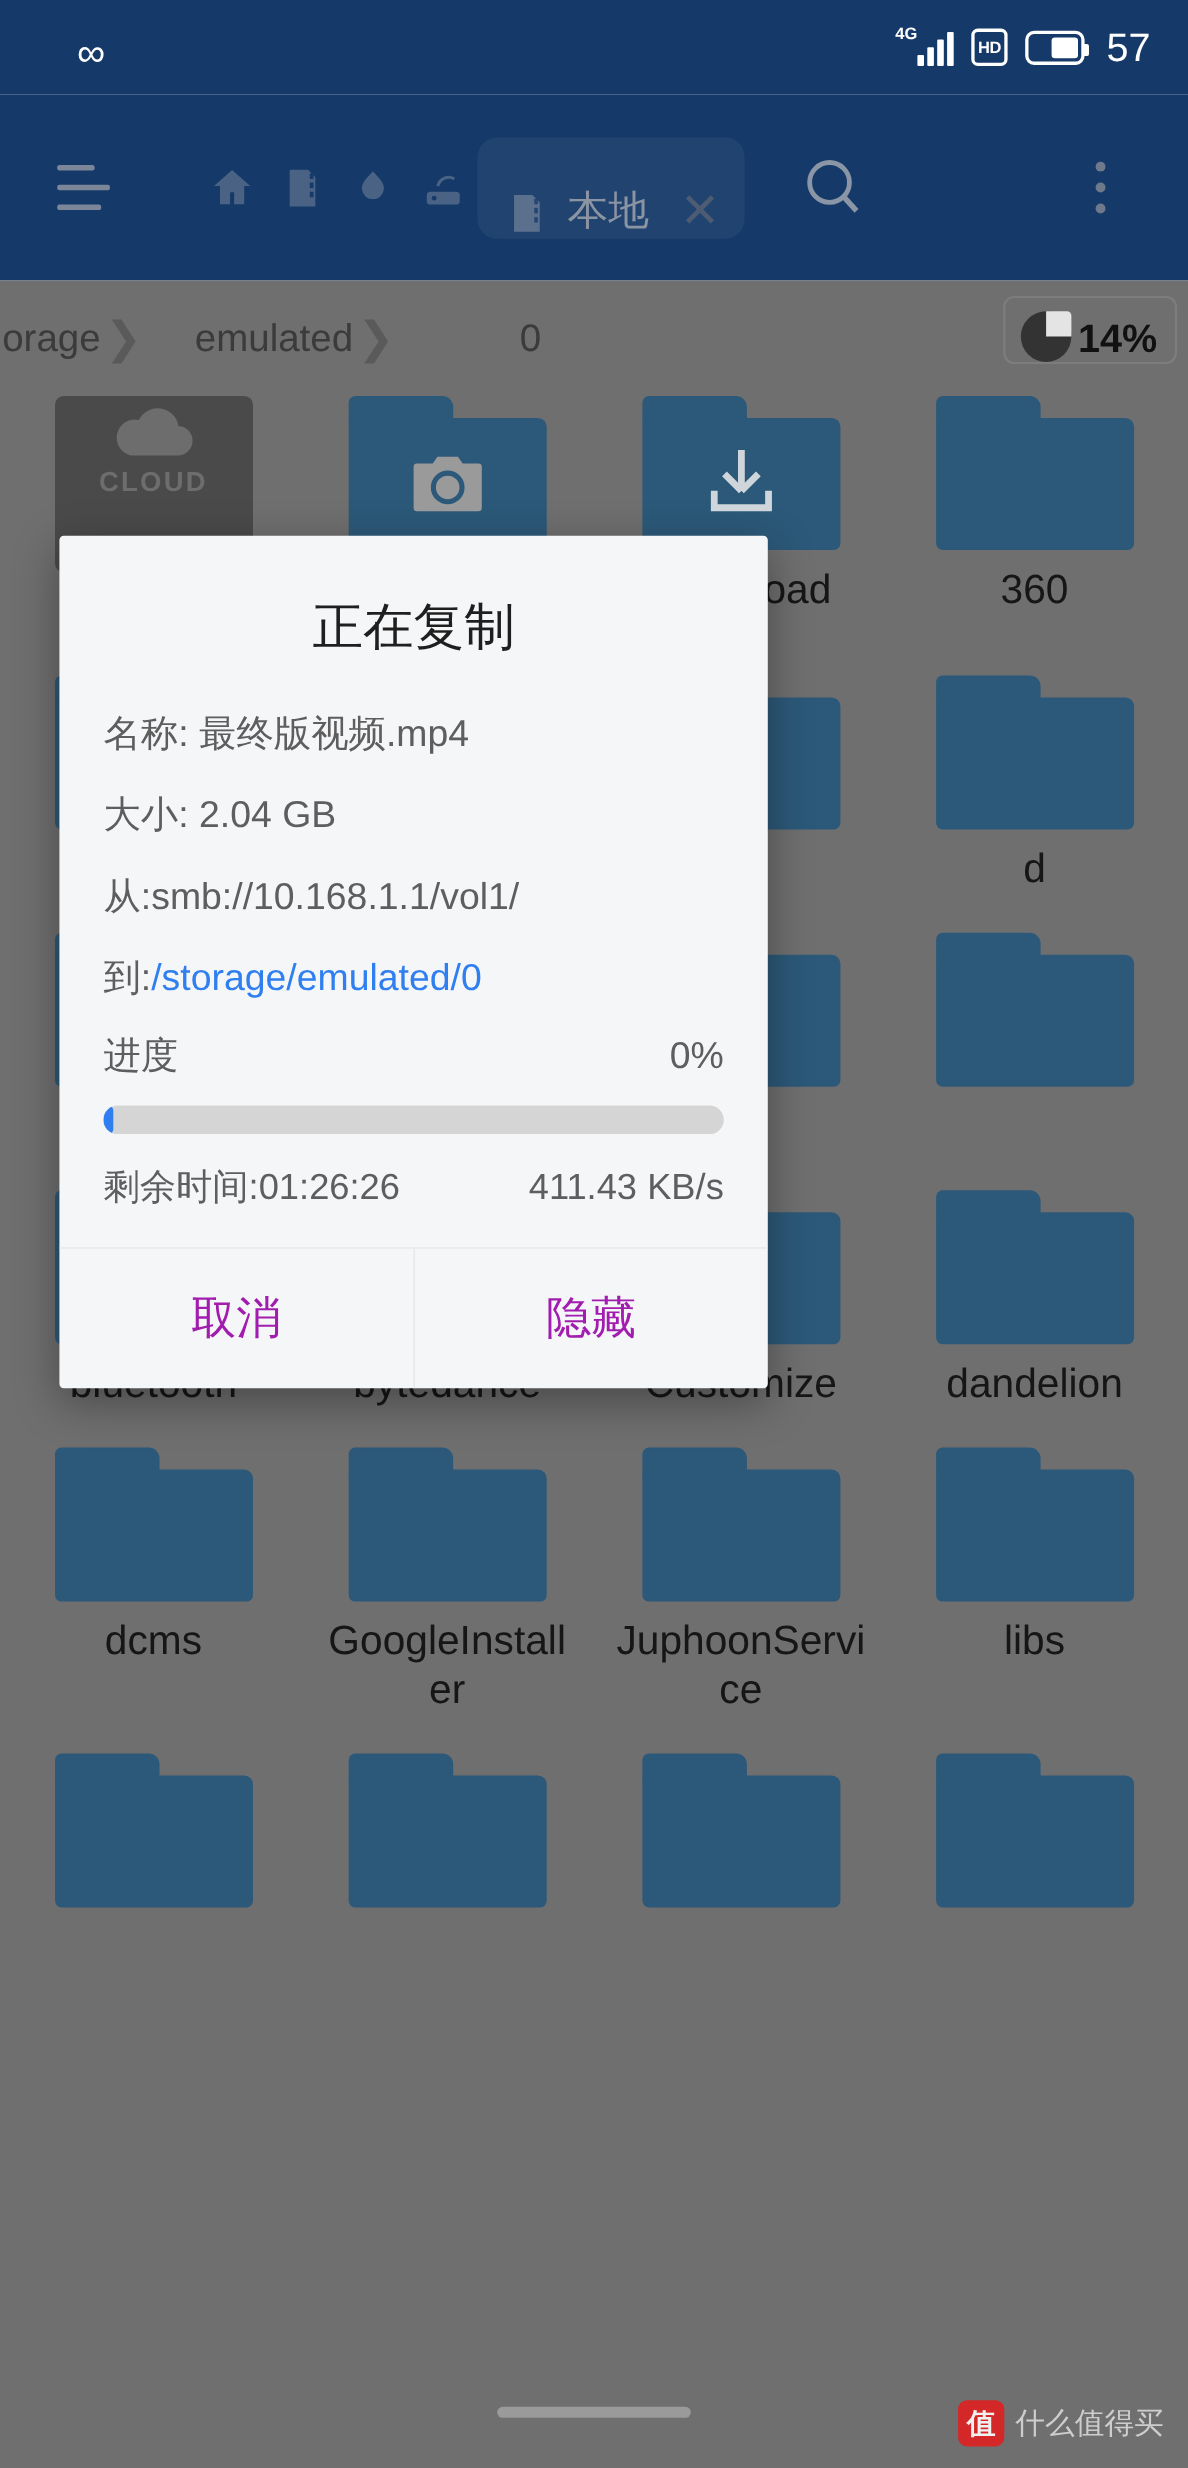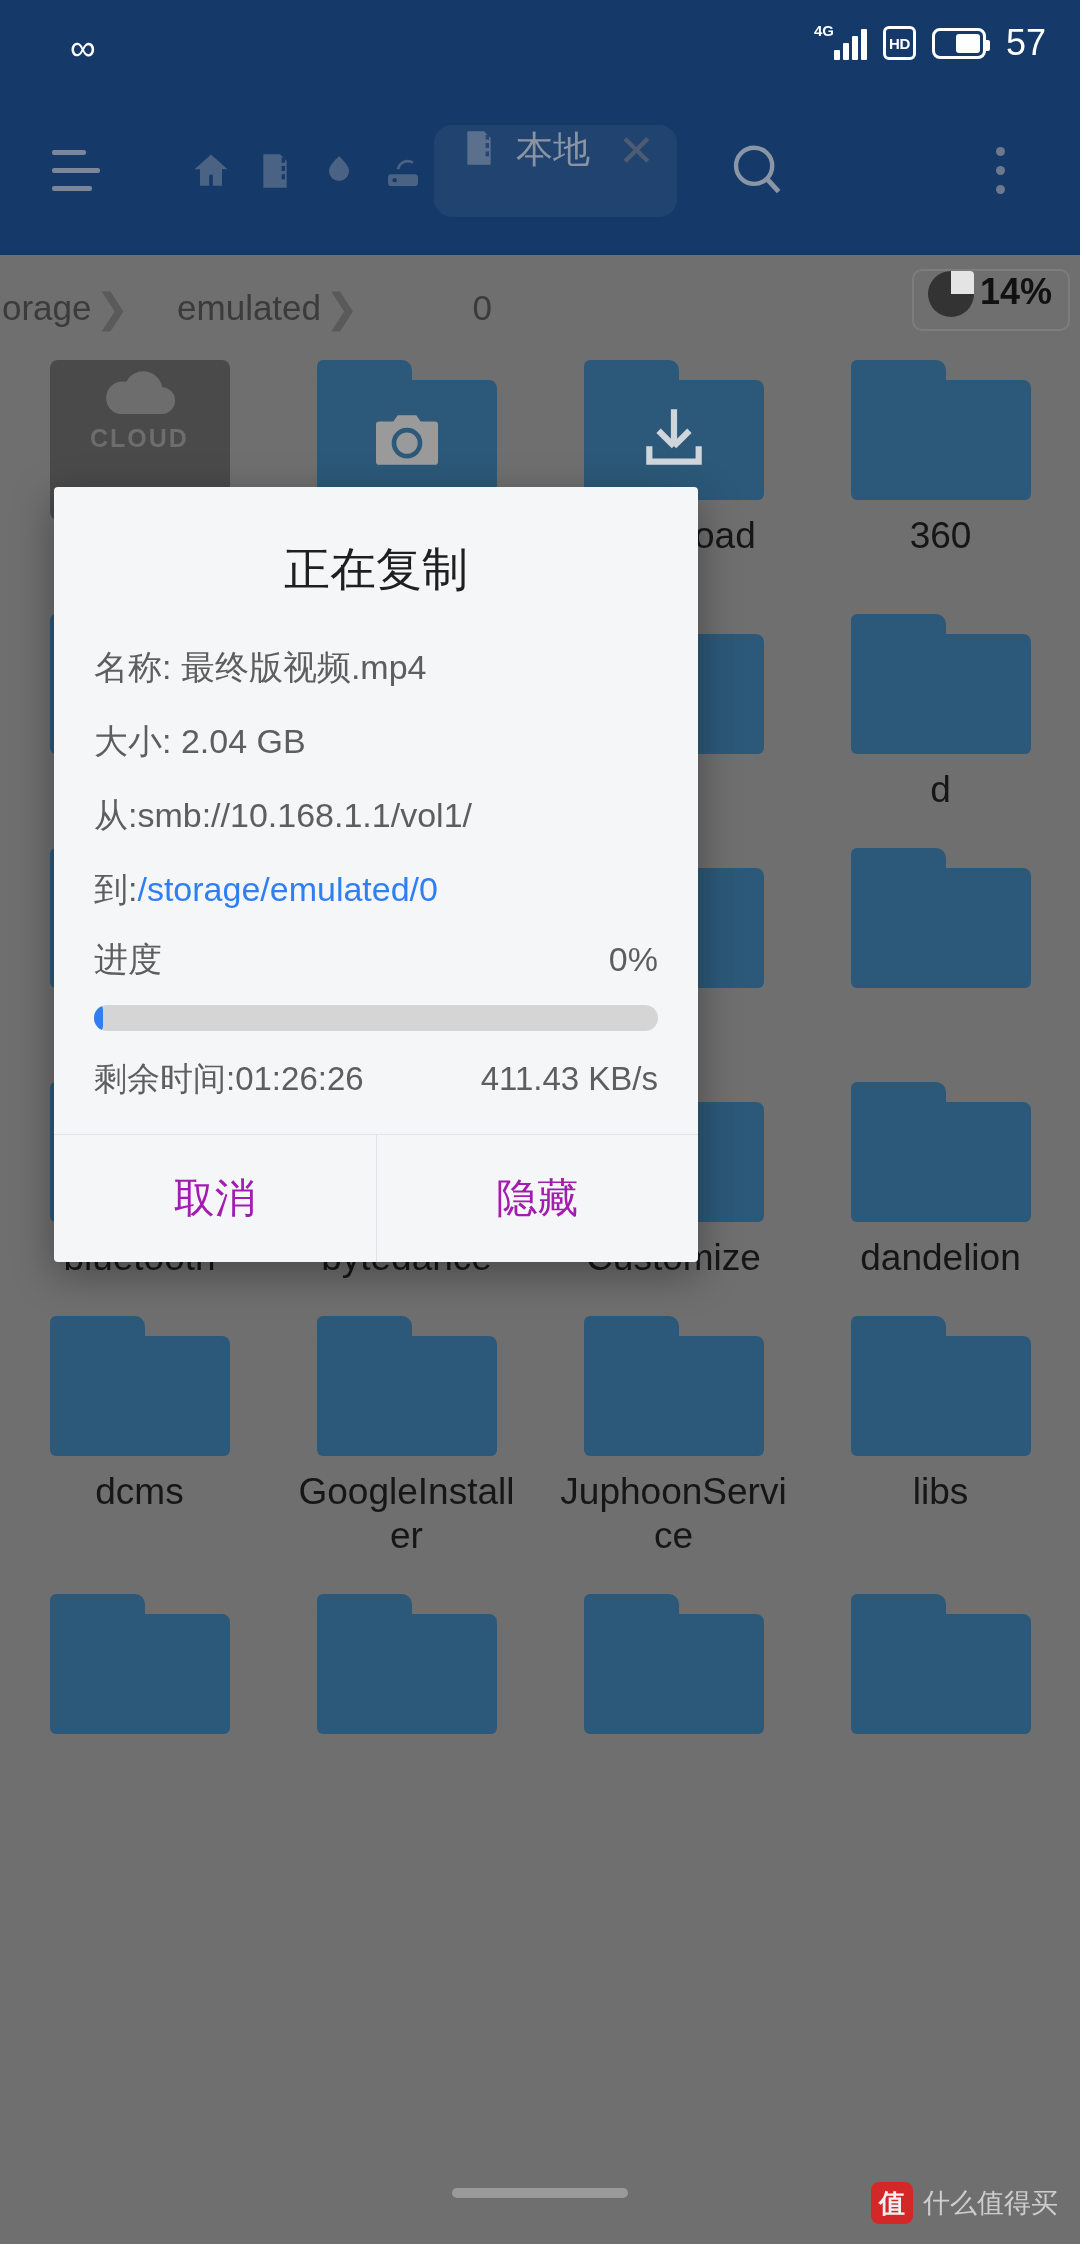--- a/index.html
+++ b/index.html
@@ -46,41 +46,41 @@
   }
   .hamburger { width: 58px; display: flex; flex-direction: column; gap: 13px; margin-left: 22px; }
   .hamburger span { height: 5px; background: #7b8799; border-radius: 2px; }
   .hamburger span:nth-child(1) { width: 34px; }
   .hamburger span:nth-child(2) { width: 48px; }
   .hamburger span:nth-child(3) { width: 40px; }
   .nav-icons { display: flex; align-items: center; gap: 18px; margin-left: 78px; }
   .nav-ic { width: 46px; height: 46px; display: flex; align-items: center; justify-content: center; opacity: .45; }
   .tab-chip {
     margin-left: 8px; height: 92px; background: rgba(255,255,255,0.055);
-    border-radius: 18px; display: flex; align-items: flex-start; gap: 14px; padding: 0 22px;
+    border-radius: 18px; display: flex; align-items: flex-end; gap: 14px; padding: 0 22px;
   }
   .tab-label { color: #8b94a3; font-size: 37px; }
   .tab-close { color: #4d5b73; font-size: 44px; font-weight: 300; margin-left: 14px; }
   .search-btn { margin-left: 46px; width: 70px; height: 70px; display: flex; align-items: center; justify-content: center; }
   .overflow-btn { margin-left: auto; width: 56px; display: flex; flex-direction: column; align-items: center; gap: 10px; margin-right: 22px; }
   .overflow-btn i { width: 9px; height: 9px; background: #6e7a8c; border-radius: 50%; display: block; }
 
   
   .content { position: absolute; left:0; top: 255px; width: 1080px; height: 1989px; background: #6f6f6f; overflow: hidden; }
 
   .crumbbar { position: relative; height: 105px; display: flex; align-items: center; padding: 0 16px; }
   .crumb { color: #3b3b3b; font-size: 35px; }
   .crumb-sep { color: #5a5a5a; font-size: 40px; font-weight: 300; margin: 0 4px; }
   .crumb-c1 { margin-left: -14px; }
   .crumb-c2 { margin-left: 44px; }
   .crumb-c3 { margin-left: 110px; }
   .pie-badge {
     position: absolute; right: 10px; top: 14px; height: 62px; min-width: 148px;
     border: 2px solid #7d7d7d; border-radius: 10px;
-    display: flex; align-items: flex-start; gap: 6px; padding: 0 16px 0 14px;
+    display: flex; align-items: flex-end; gap: 6px; padding: 0 16px 0 14px;
   }
   .pie-ic { width: 46px; height: 46px; position: relative; }
   .pie-ic .base { position:absolute; inset:0; border-radius:50%; background:#333; }
   .pie-ic .slice { position:absolute; right:0; top:0; width:23px; height:23px; background:#e4e4e4; border-top-right-radius: 4px; }
   .pie-pct { font-size: 36px; font-weight: bold; color: #111; }
 
   .grid { display: flex; flex-wrap: wrap; padding: 0 6px; }
   .cell { width: 25%; display: flex; flex-direction: column; align-items: center; margin-bottom: 36px; }
   .folder { width: 180px; height: 140px; position: relative; }
   .folder .tab { position: absolute; left: 0; top: 0; width: 95px; height: 26px; background: #2c5979; border-radius: 6px 10px 0 0; }

